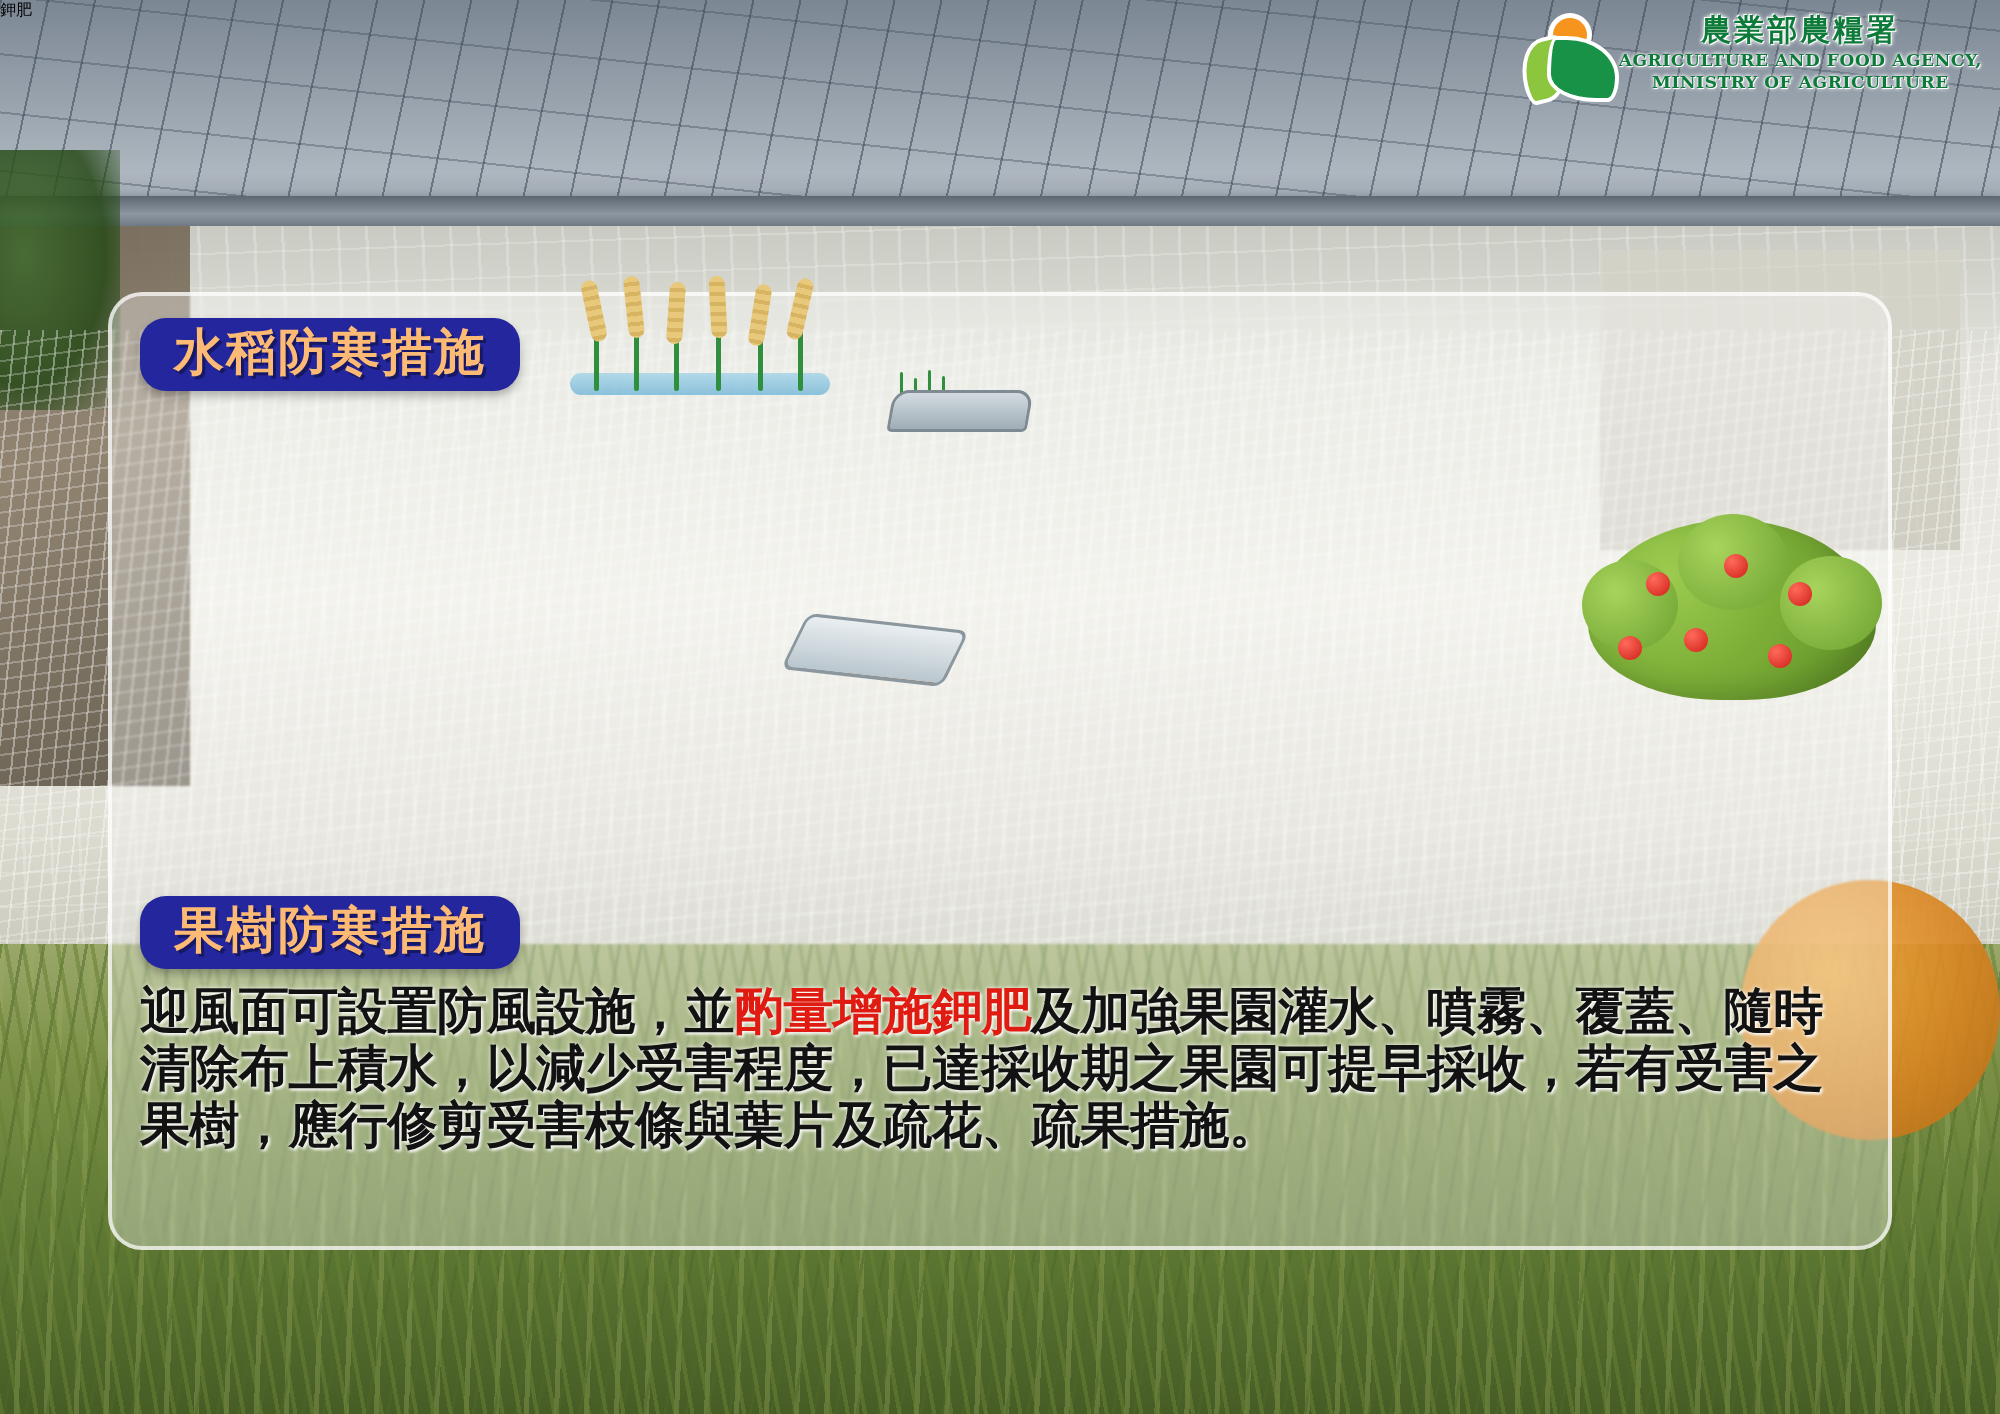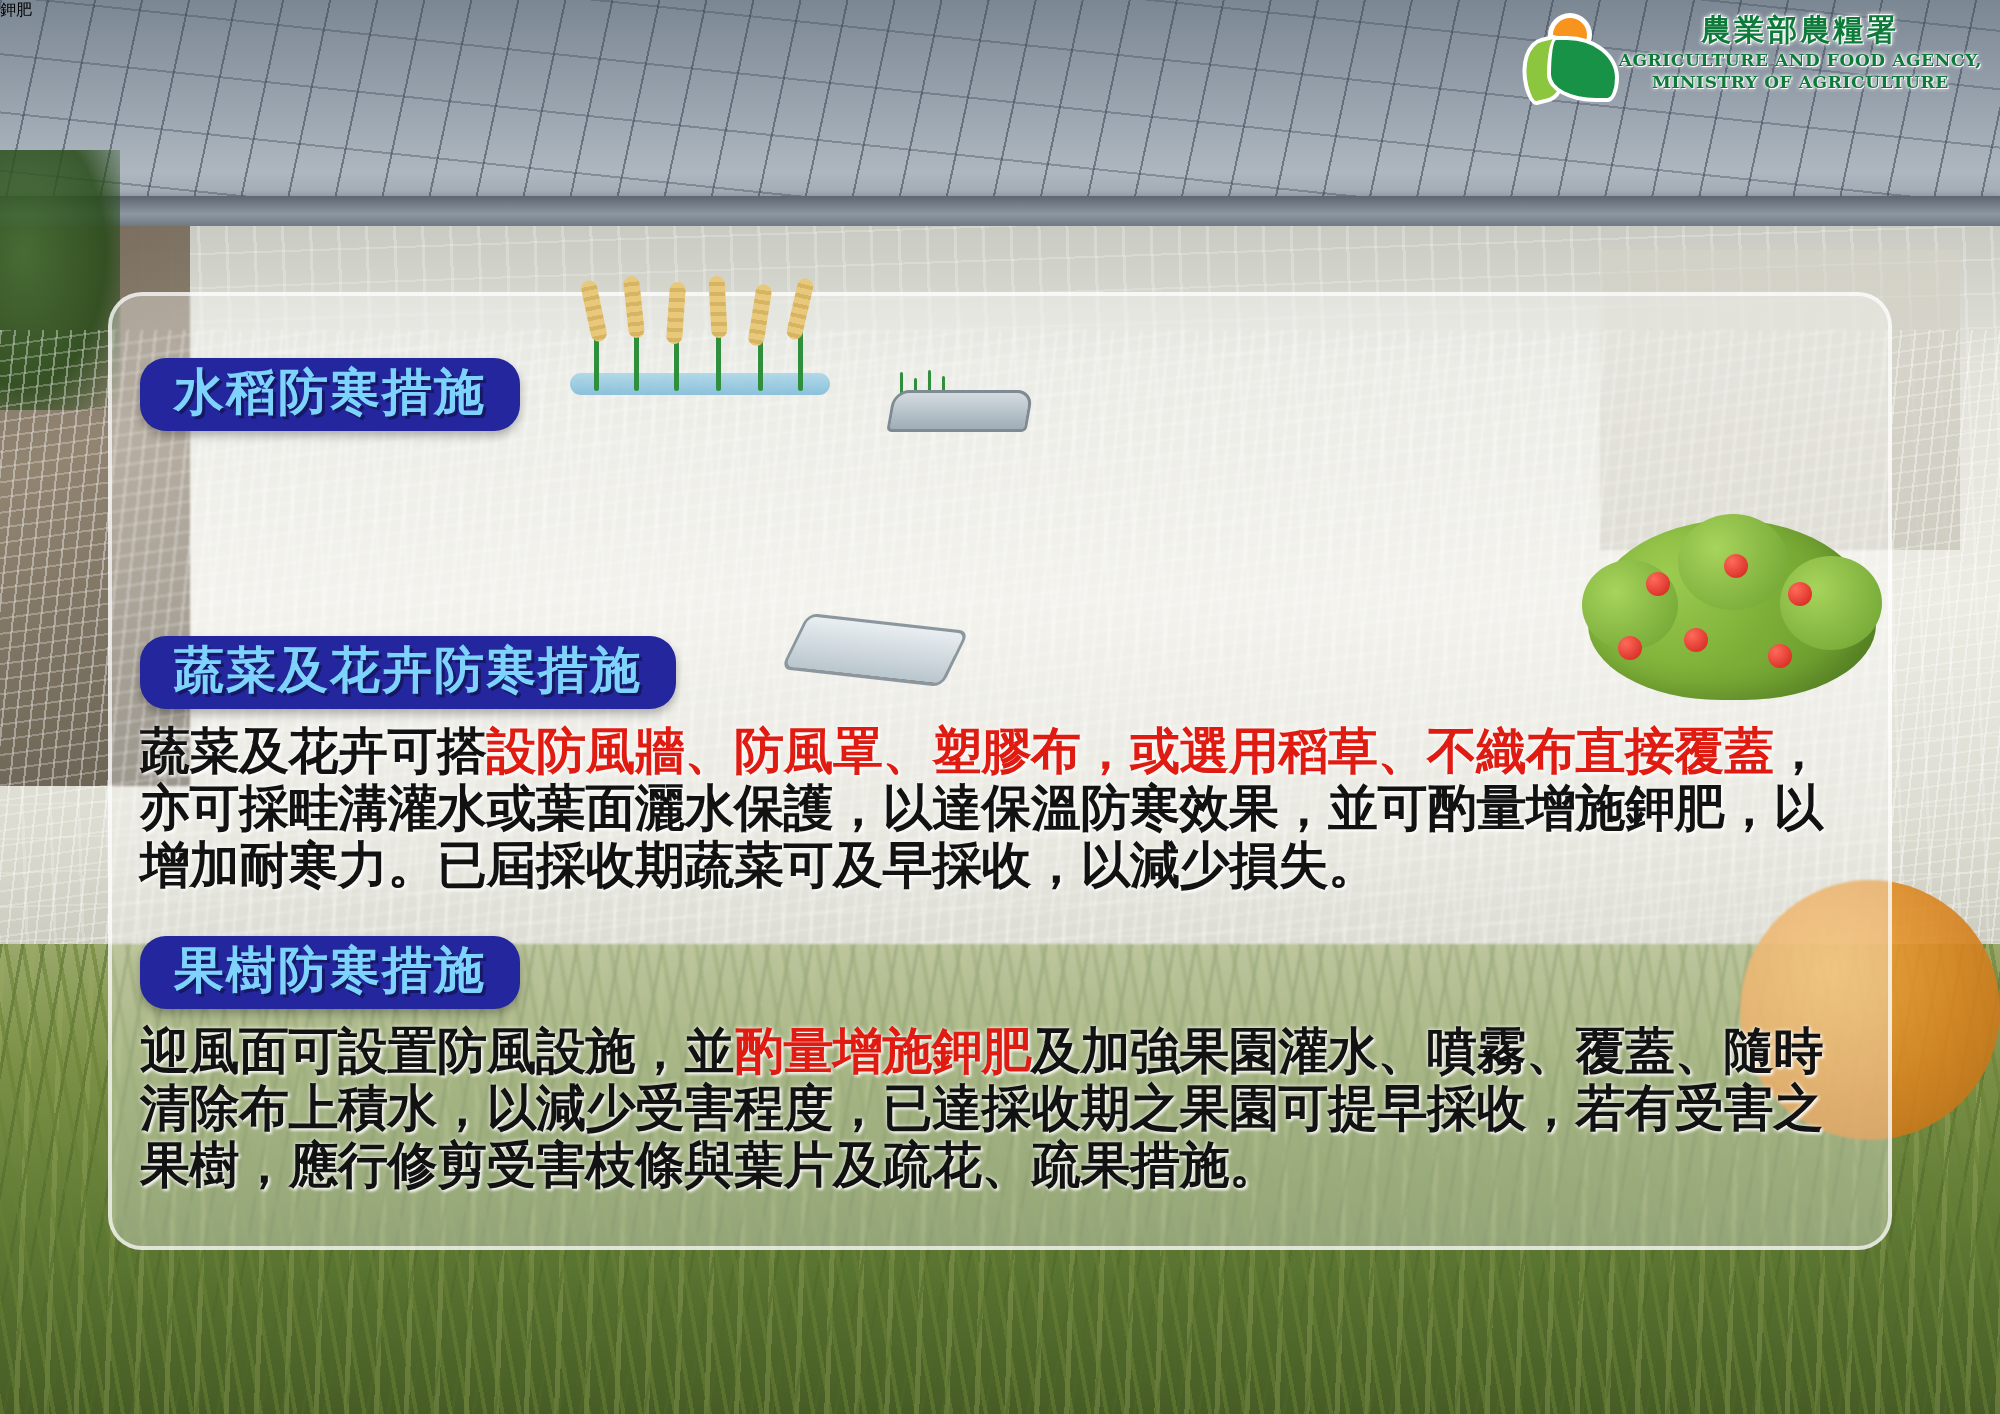--- a/index.html
+++ b/index.html
@@ -141,28 +141,27 @@
   }
 
   .section{ position:absolute; left:28px; right:28px; }
   .sec-1{ top:22px; }
   .sec-2{ top:300px; }
   .sec-3{ top:600px; }
 
   .pill{
     display:inline-block;
     background:#23269c;
-    color:#7dd3fc;
+    color:#fdba74;
     font-size:50px; font-weight:900; letter-spacing:2px;
     padding:8px 34px 12px;
     border-radius:26px;
     line-height:1.05;
     text-shadow:3px 3px 0 rgba(0,0,0,.35);
     box-shadow:0 5px 10px rgba(0,0,0,.28);
-    margin-top:40px;
   }
 
   .body{
     margin-top:14px;
     font-size:50px; font-weight:700; line-height:1.14;
     color:#121212; letter-spacing:-.5px;
     text-shadow:2px 2px 3px rgba(255,255,255,.85), 0 0 4px rgba(255,255,255,.9);
   }
   .body .hl{ color:#e01b12; }
 
@@ -345,24 +344,20 @@
     </div>
   </div>
 
 
   <div class="panel">
 
     <div class="section sec-1">
       <div class="pill">水稻防寒措施</div>
     </div>
 
-    <div class="section sec-2">
-      <div class="pill">蔬菜及花卉防寒措施</div>
-      <div class="body"><span>蔬菜及花卉可搭</span><span class="hl">設防風牆、防風罩、塑膠布，或選用稻草、不織布直接覆蓋</span><span>，亦可採畦溝灌水或葉面灑水保護，以達保溫防寒效果，並可酌量增施鉀肥，以增加耐寒力。已屆採收期蔬菜可及早採收，以減少損失。</span></div>
-    </div>
 
     <div class="section sec-3">
       <div class="pill">果樹防寒措施</div>
       <div class="body"><span>迎風面可設置防風設施，並</span><span class="hl">酌量增施鉀肥</span><span>及加強果園灌水、噴霧、覆蓋、隨時清除布上積水，以減少受害程度，已達採收期之果園可提早採收，若有受害之果樹，應行修剪受害枝條與葉片及疏花、疏果措施。</span></div>
     </div>
 
   </div>
 
   <div class="art art-rice">
     <div class="rice-water"></div>

